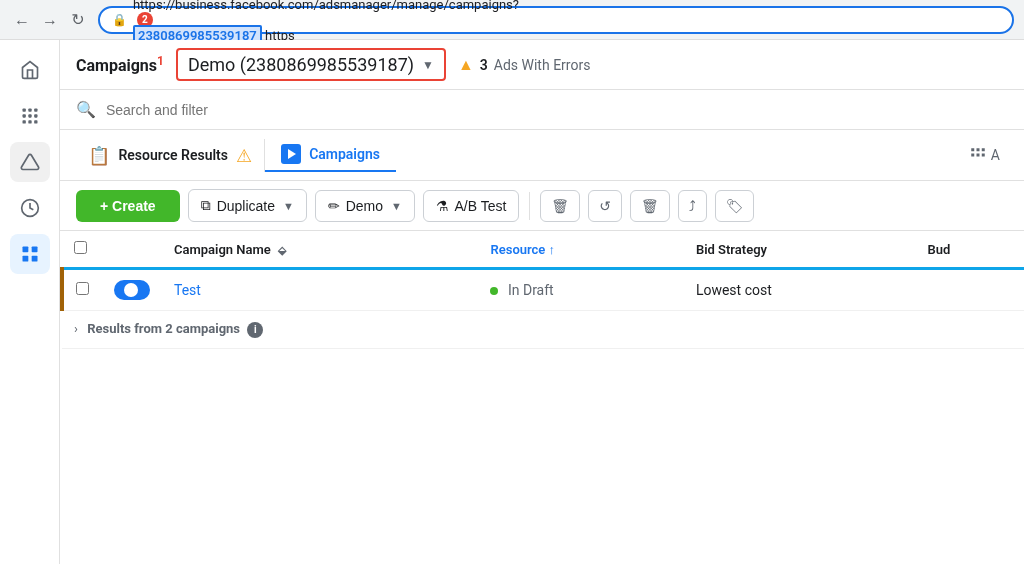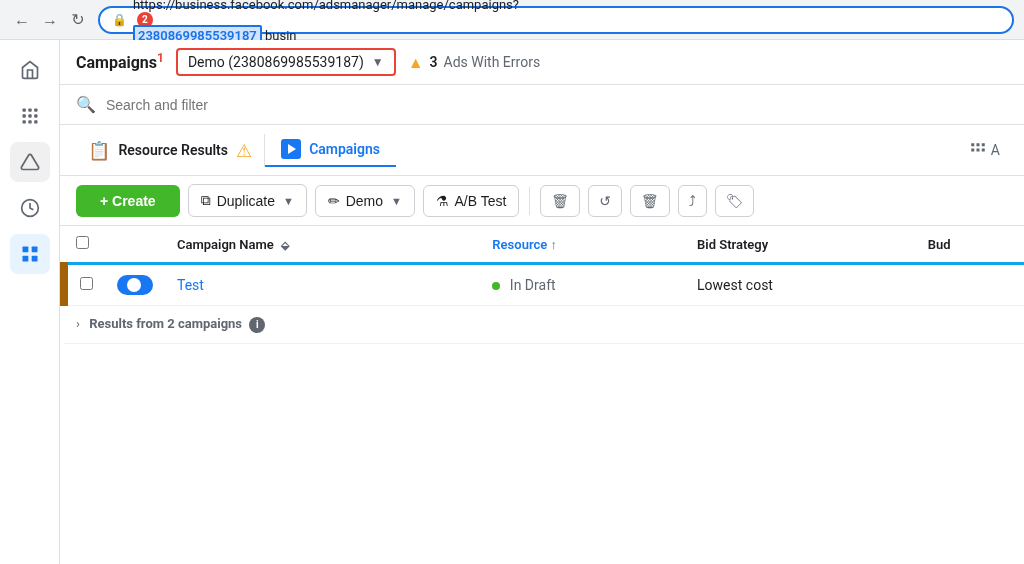--- a/index.html
+++ b/index.html
@@ -35,21 +35,21 @@
     .main-content { flex: 1; display: flex; flex-direction: column; overflow: hidden; }
 
     
     .top-bar {
       display: flex; align-items: center; padding: 8px 16px; border-bottom: 1px solid #e0e0e0; gap: 12px; background: #fff;
     }
     .campaigns-title { font-size: 16px; font-weight: 700; color: #1c1e21; }
     .account-selector {
       display: flex; align-items: center; border: 2px solid #ea4335; border-radius: 4px; padding: 4px 10px; background: #fff; gap: 8px; cursor: pointer;
     }
-    .account-name { font-size: 14px; color: #1c1e21; }
+    .account-name { font-size: 18px; color: #1c1e21; }
     .dropdown-arrow { color: #606770; font-size: 12px; }
     .errors-badge {
       display: flex; align-items: center; gap: 6px; color: #606770; font-size: 14px;
     }
     .error-count { font-weight: 600; color: #1c1e21; }
 
     
     .search-bar {
       display: flex; align-items: center; padding: 10px 16px; border-bottom: 1px solid #e0e0e0; gap: 10px;
     }
@@ -113,21 +113,21 @@
     <button class="nav-btn">←</button>
     <button class="nav-btn">→</button>
     <button class="nav-btn">↻</button>
   </div>
   <div class="address-bar">
     <span class="lock-icon">🔒</span>
     <span class="url-text">
       <span>https://business.facebook.com/adsmanager/manage/campaigns?</span>
       <span class="url-number-badge">2</span>
       <span class="url-highlight">2380869985539187</span>
-      <span>busin</span>
+      <span>https</span>
     </span>
   </div>
 </div>
 
 <div class="app-layout">
 
   <div class="sidebar">
     <div class="sidebar-icon">
       <svg width="20" height="20" viewBox="0 0 24 24" fill="none" stroke="#606770" stroke-width="2">
           <path d="M3 9l9-7 9 7v11a2 2 0 0 1-2 2H5a2 2 0 0 1-2-2z"></path>
@@ -258,21 +258,21 @@
             </th>
             <th>
               <span>Bid Strategy</span>
             </th>
             <th>
               <span>Bud</span>
             </th>
           </tr>
         </thead>
         <tbody>
-          <tr class="data-row" style="border-left: 8px solid #a16207;">
+          <tr class="data-row" style="border-left: 4px solid #a16207;">
             <td class="checkbox-cell">
               <input type="checkbox" style="">
             </td>
             <td class="toggle-cell">
               <label class="toggle">
                 <input type="checkbox" checked="" style="">
                 <span class="toggle-slider"></span>
               </label>
             </td>
             <td>

